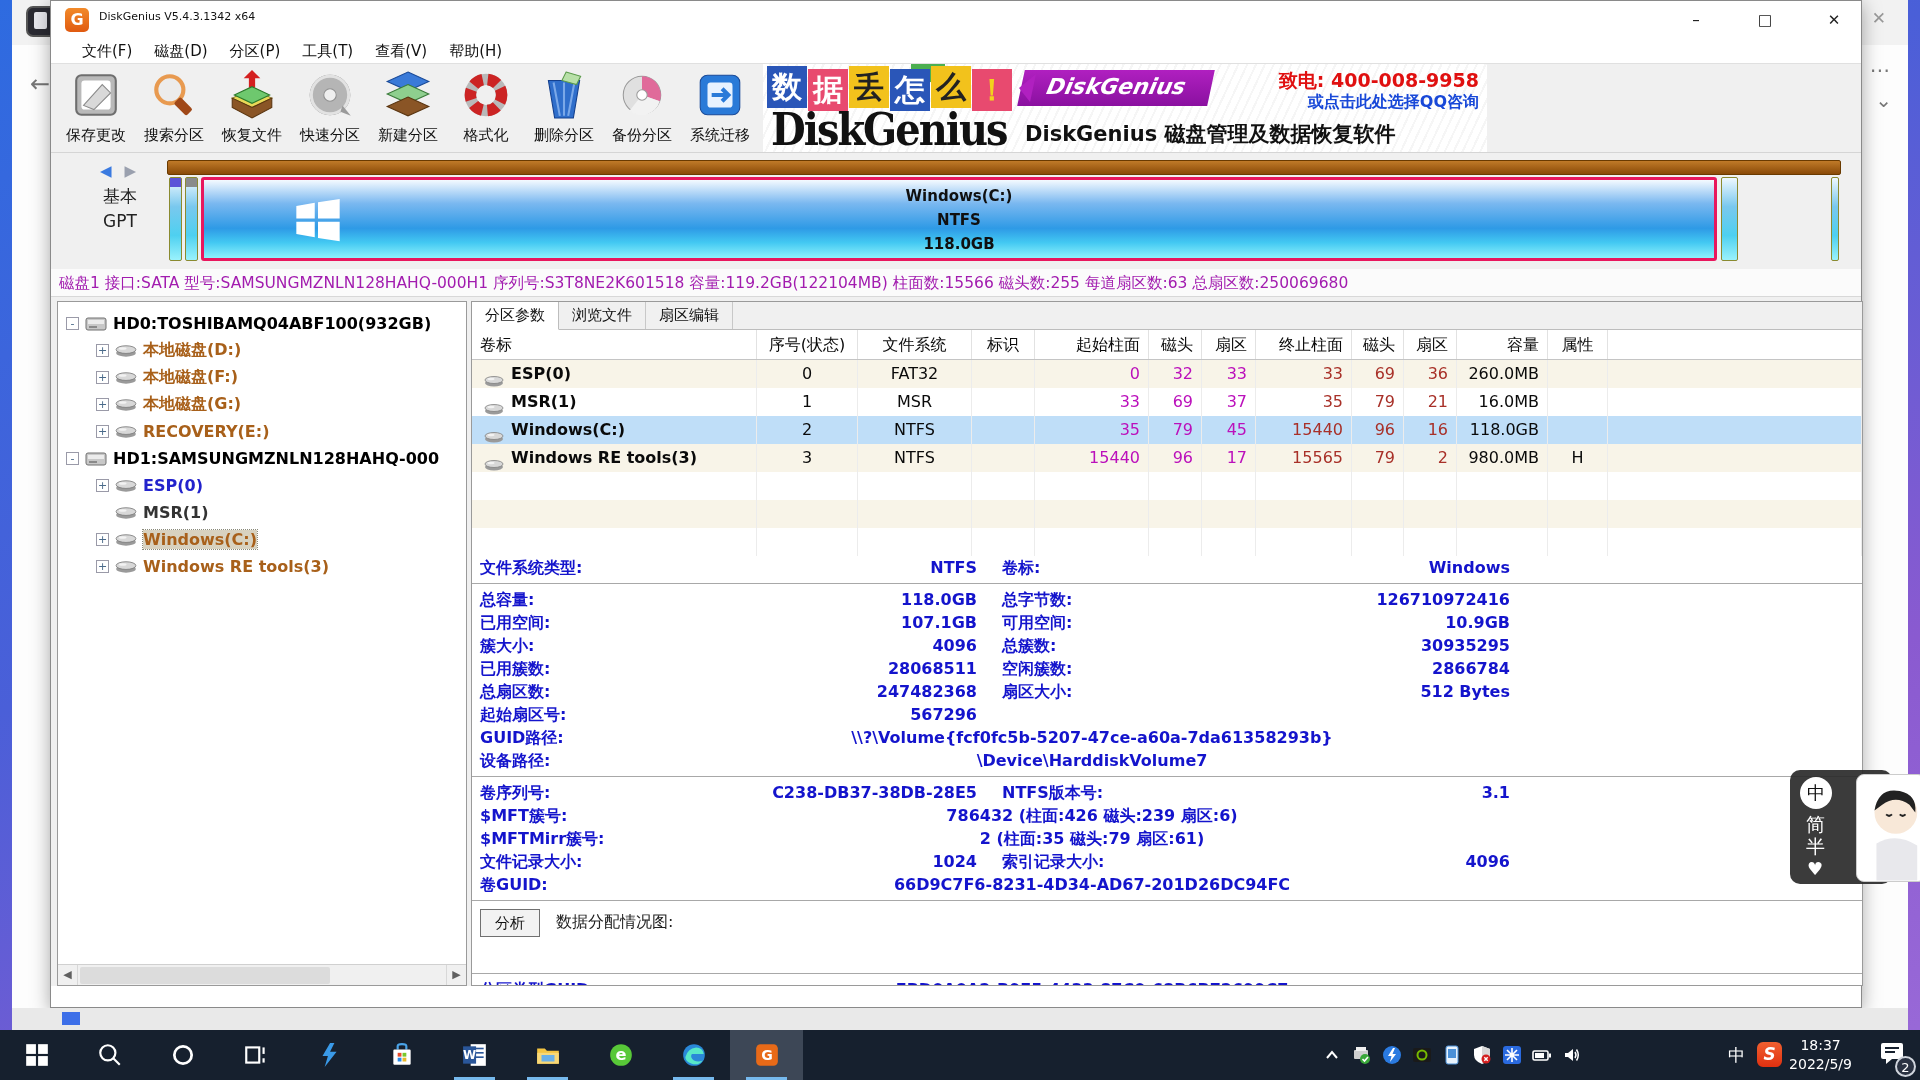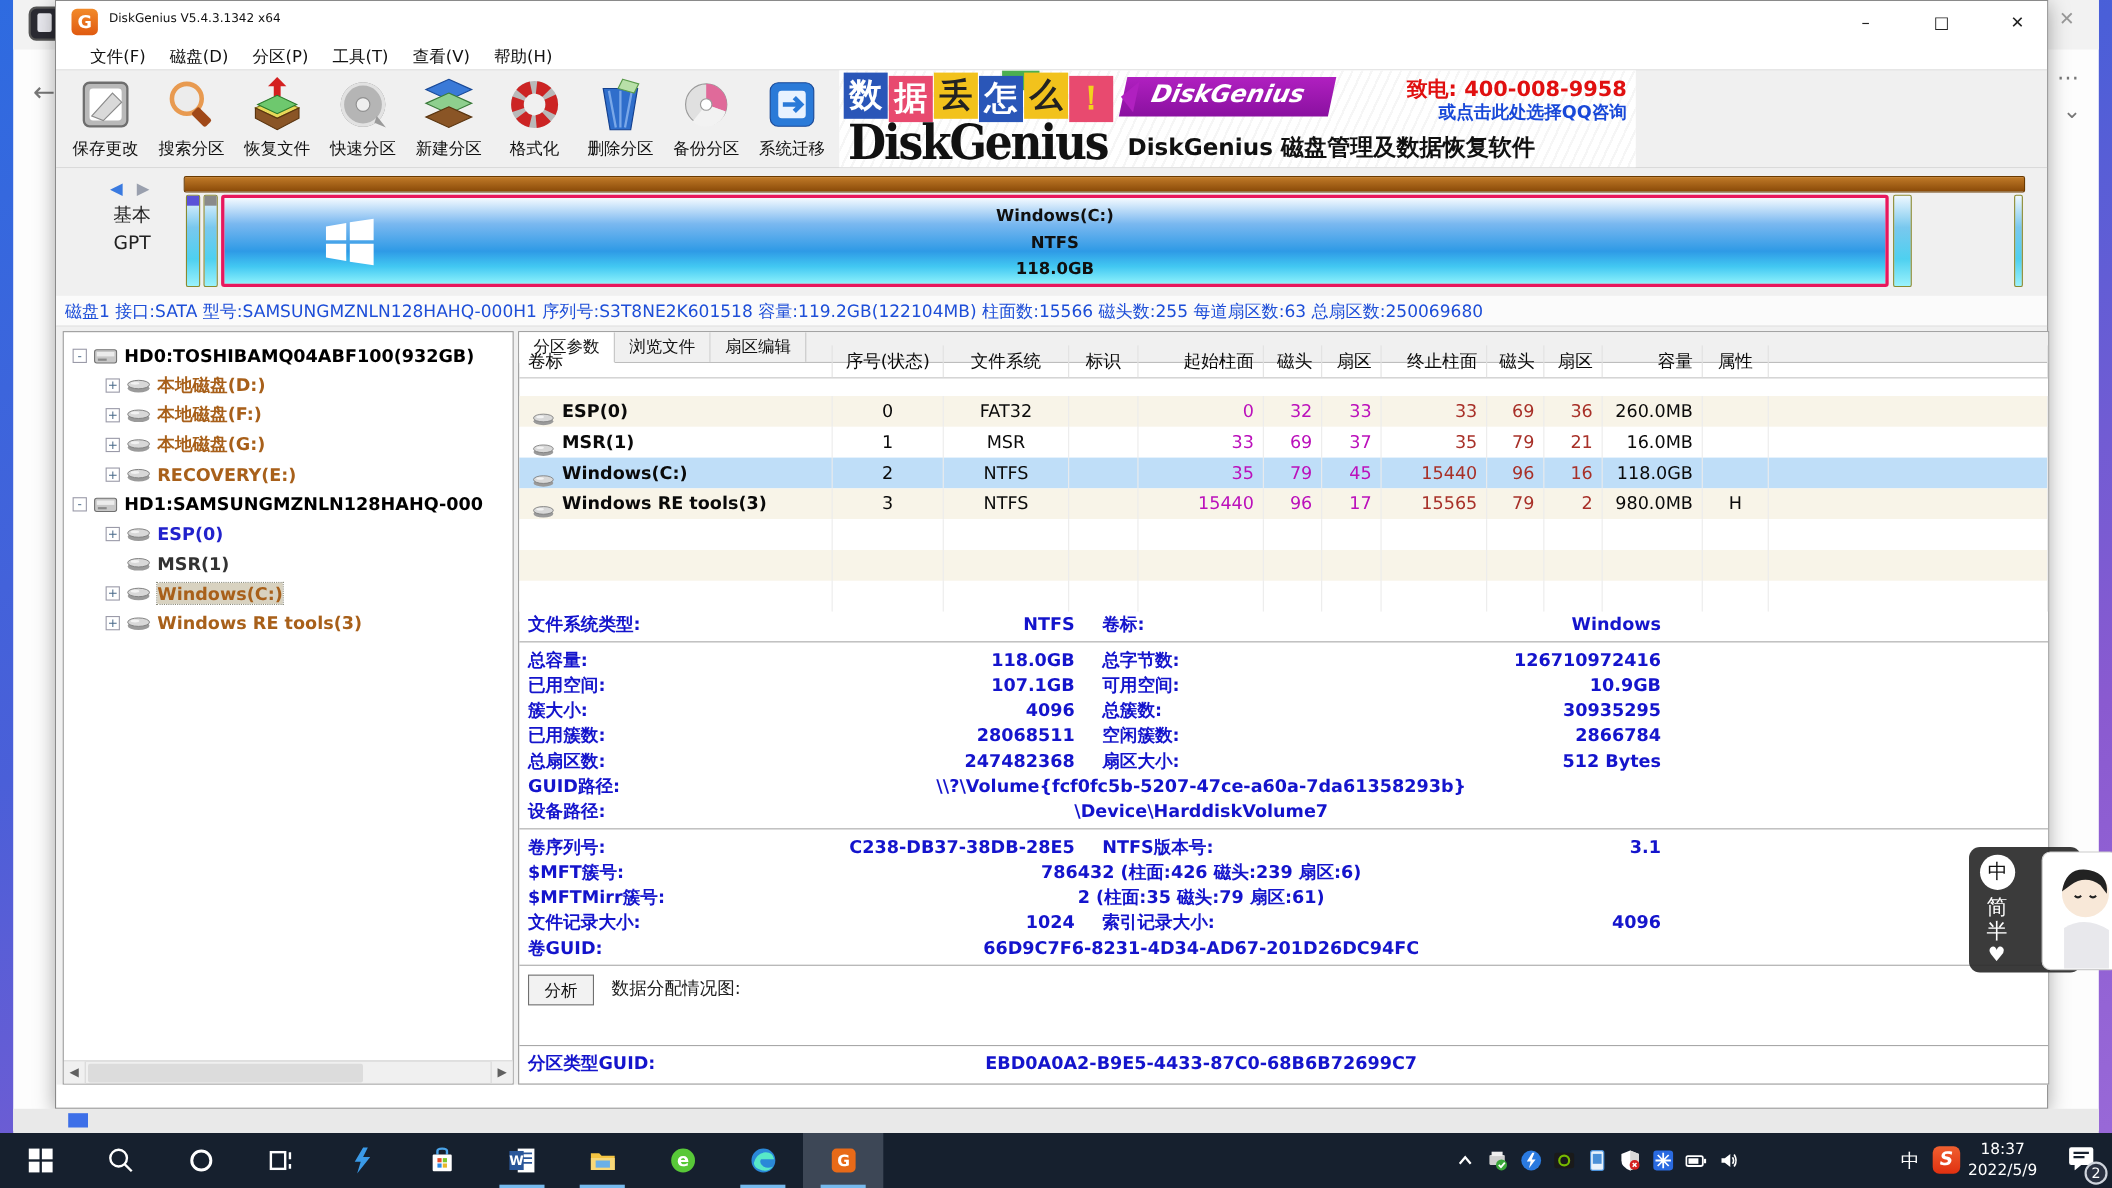--- a/index.html
+++ b/index.html
@@ -53,39 +53,39 @@
   #disk-head{position:absolute;left:0;top:0;width:100%;height:15px;background:linear-gradient(#c07a28,#8a4a08);border:1px solid #6a3a00;border-radius:2px;}
   .part-strip{position:absolute;top:17px;height:84px;background:linear-gradient(180deg,#eef8ff 0%,#79c8ee 35%,#4ed0f0 70%,#9af2fc 100%);
     border:1px solid #8a8a30;border-radius:2px;}
   .part-cap{position:absolute;left:0;top:0;width:100%;height:9px;}
   #part-main{position:absolute;left:34px;top:17px;width:1516px;height:84px;border:3px solid #e8175d;border-radius:3px;
     background:linear-gradient(180deg,#f4faff 0%,#7ab8f0 30%,#2e9ae6 62%,#42c8f2 80%,#8ef2fc 100%);}
   #part-main .ptext{position:absolute;left:0;top:4px;width:100%;text-align:center;font-size:15px;font-weight:bold;color:#101010;line-height:24px;}
   #win-logo{position:absolute;left:88px;top:14px;width:52px;height:52px;}
   
   #infobar{left:0;top:268px;width:100%;height:28px;background:#fbfbfb;border-bottom:1px solid #d8d8d8;line-height:28px;
-    font-size:15.5px;color:#1d4ed8;padding-left:8px;}
+    font-size:15.5px;color:#a21caf;padding-left:8px;}
   
   #content-bg{left:0;top:296px;width:100%;height:689px;background:#f0f0f0;}
   #tree-panel{left:6px;top:300px;width:410px;height:685px;background:#fff;border:1px solid #9a9a9a;overflow:hidden;}
   .tree-item{position:relative;height:27px;display:flex;align-items:center;white-space:nowrap;}
   .tree-item .label{font-size:16px;font-weight:bold;margin-left:6px;}
   .expander{width:13px;height:13px;border:1px solid #9a9aa8;background:#fff;font-size:11px;line-height:11px;text-align:center;color:#4a6a8a;flex:0 0 13px;}
   .disk-ico{width:22px;height:16px;margin-left:6px;flex:0 0 22px;}
   .t-black{color:#000;} .t-brown{color:#a8601a;} .t-blue{color:#2222cc;} .t-dark{color:#333;}
   .tree-sel{background:#d8d2c0;outline:1px dotted #8a8a7a;}
   #tree-hscroll{position:absolute;left:0;bottom:0;width:100%;height:21px;background:#f0f0f0;border-top:1px solid #d0d0d0;}
   .scr-btn{position:absolute;top:0;width:20px;height:20px;background:#f0f0f0;color:#606060;font-size:11px;text-align:center;line-height:20px;}
   #tree-thumb{position:absolute;left:22px;top:2px;width:250px;height:17px;background:#dcdcdc;border-radius:2px;}
   
   #right-panel{left:420px;top:300px;width:1392px;height:685px;background:#fff;border:1px solid #9a9a9a;overflow:hidden;}
   #tabs{position:absolute;left:0;top:0;width:100%;height:28px;background:#f0f0f0;border-bottom:1px solid #bdbdbd;display:flex;}
   .tab{padding:0 13px;font-size:15px;color:#111;line-height:27px;border-right:1px solid #c8c8c8;background:#f0f0f0;}
   .tab.active{background:#fff;border-right:1px solid #bdbdbd;border-bottom:1px solid #fff;height:28px;font-weight:normal;}
-  #thead{position:absolute;left:0;top:12px;width:100%;height:30px;border-bottom:1px solid #c4c4c4;display:flex;}
+  #thead{position:absolute;left:0;top:28px;width:100%;height:30px;border-bottom:1px solid #c4c4c4;display:flex;}
   .th{font-size:16px;color:#0a0a0a;line-height:29px;border-right:1px solid #e2e2e2;padding:0 8px;overflow:hidden;white-space:nowrap;}
   #tbody{position:absolute;left:0;top:58px;width:100%;}
   .trow{display:flex;height:28px;}
   .td{font-size:16px;line-height:28px;border-right:1px solid #ececec;padding:0 8px;overflow:hidden;white-space:nowrap;color:#0a0a0a;}
   .row-cream{background:#f8f4e8;} .row-white{background:#fff;} .row-sel{background:#bfdef8;}
   .vol-name{display:flex;align-items:center;font-weight:bold;}
   .vol-ico{width:20px;height:13px;margin:0 7px 0 12px;flex:0 0 20px;}
   .c-mag{color:#bb10bb;text-align:right;} .c-red{color:#a83028;text-align:right;}
   .c-center{text-align:center;} .c-right{text-align:right;}
   
@@ -584,20 +584,24 @@
             <span class="d-l1">已用簇数:</span>
             <span class="d-v1">28068511</span>
             <span class="d-l2">空闲簇数:</span>
             <span class="d-v2">2866784</span>
           </div>
           <div class="d-row">
             <span class="d-l1">总扇区数:</span>
             <span class="d-v1">247482368</span>
             <span class="d-l2">扇区大小:</span>
             <span class="d-v2">512 Bytes</span>
+          </div>
+          <div class="d-row">
+            <span class="d-l1">起始扇区号:</span>
+            <span class="d-v1">567296</span>
           </div>
           <div class="d-row">
             <span class="d-l1">GUID路径:</span>
             <span class="d-vfull">\\?\Volume{fcf0fc5b-5207-47ce-a60a-7da61358293b}</span>
           </div>
           <div class="d-row">
             <span class="d-l1">设备路径:</span>
             <span class="d-vfull">\Device\HarddiskVolume7</span>
           </div>
           <div class="d-div"></div>

